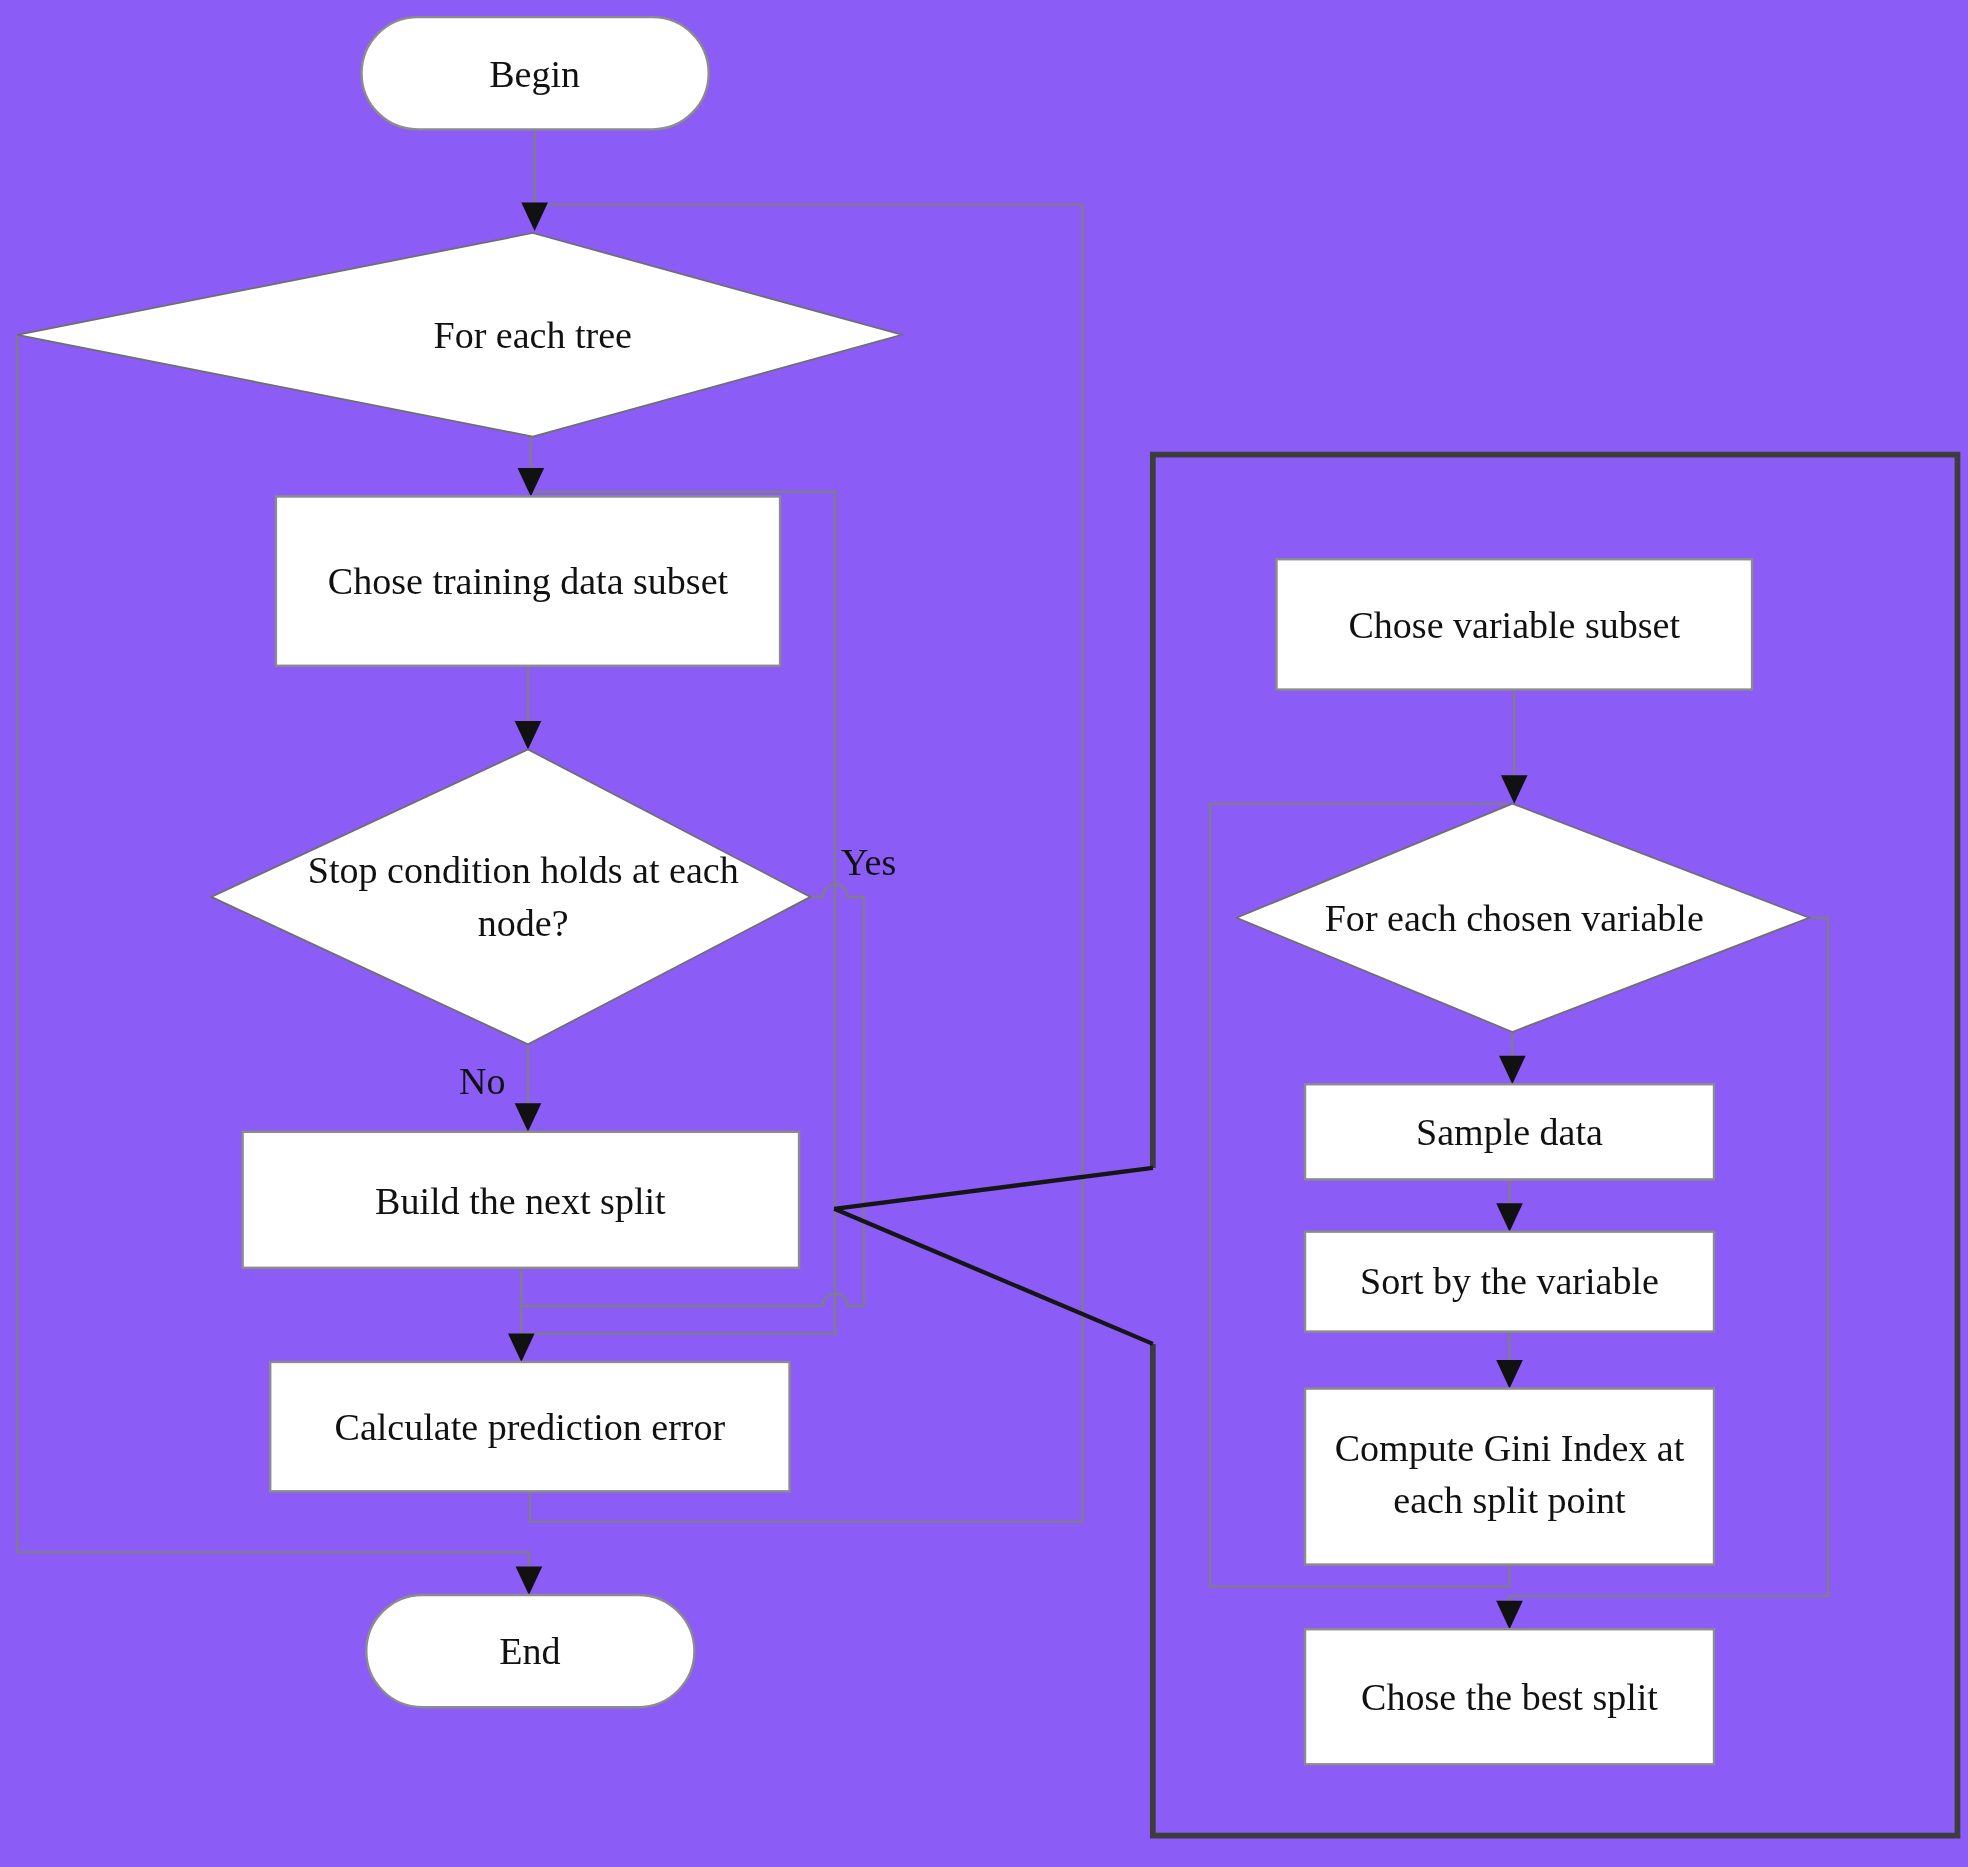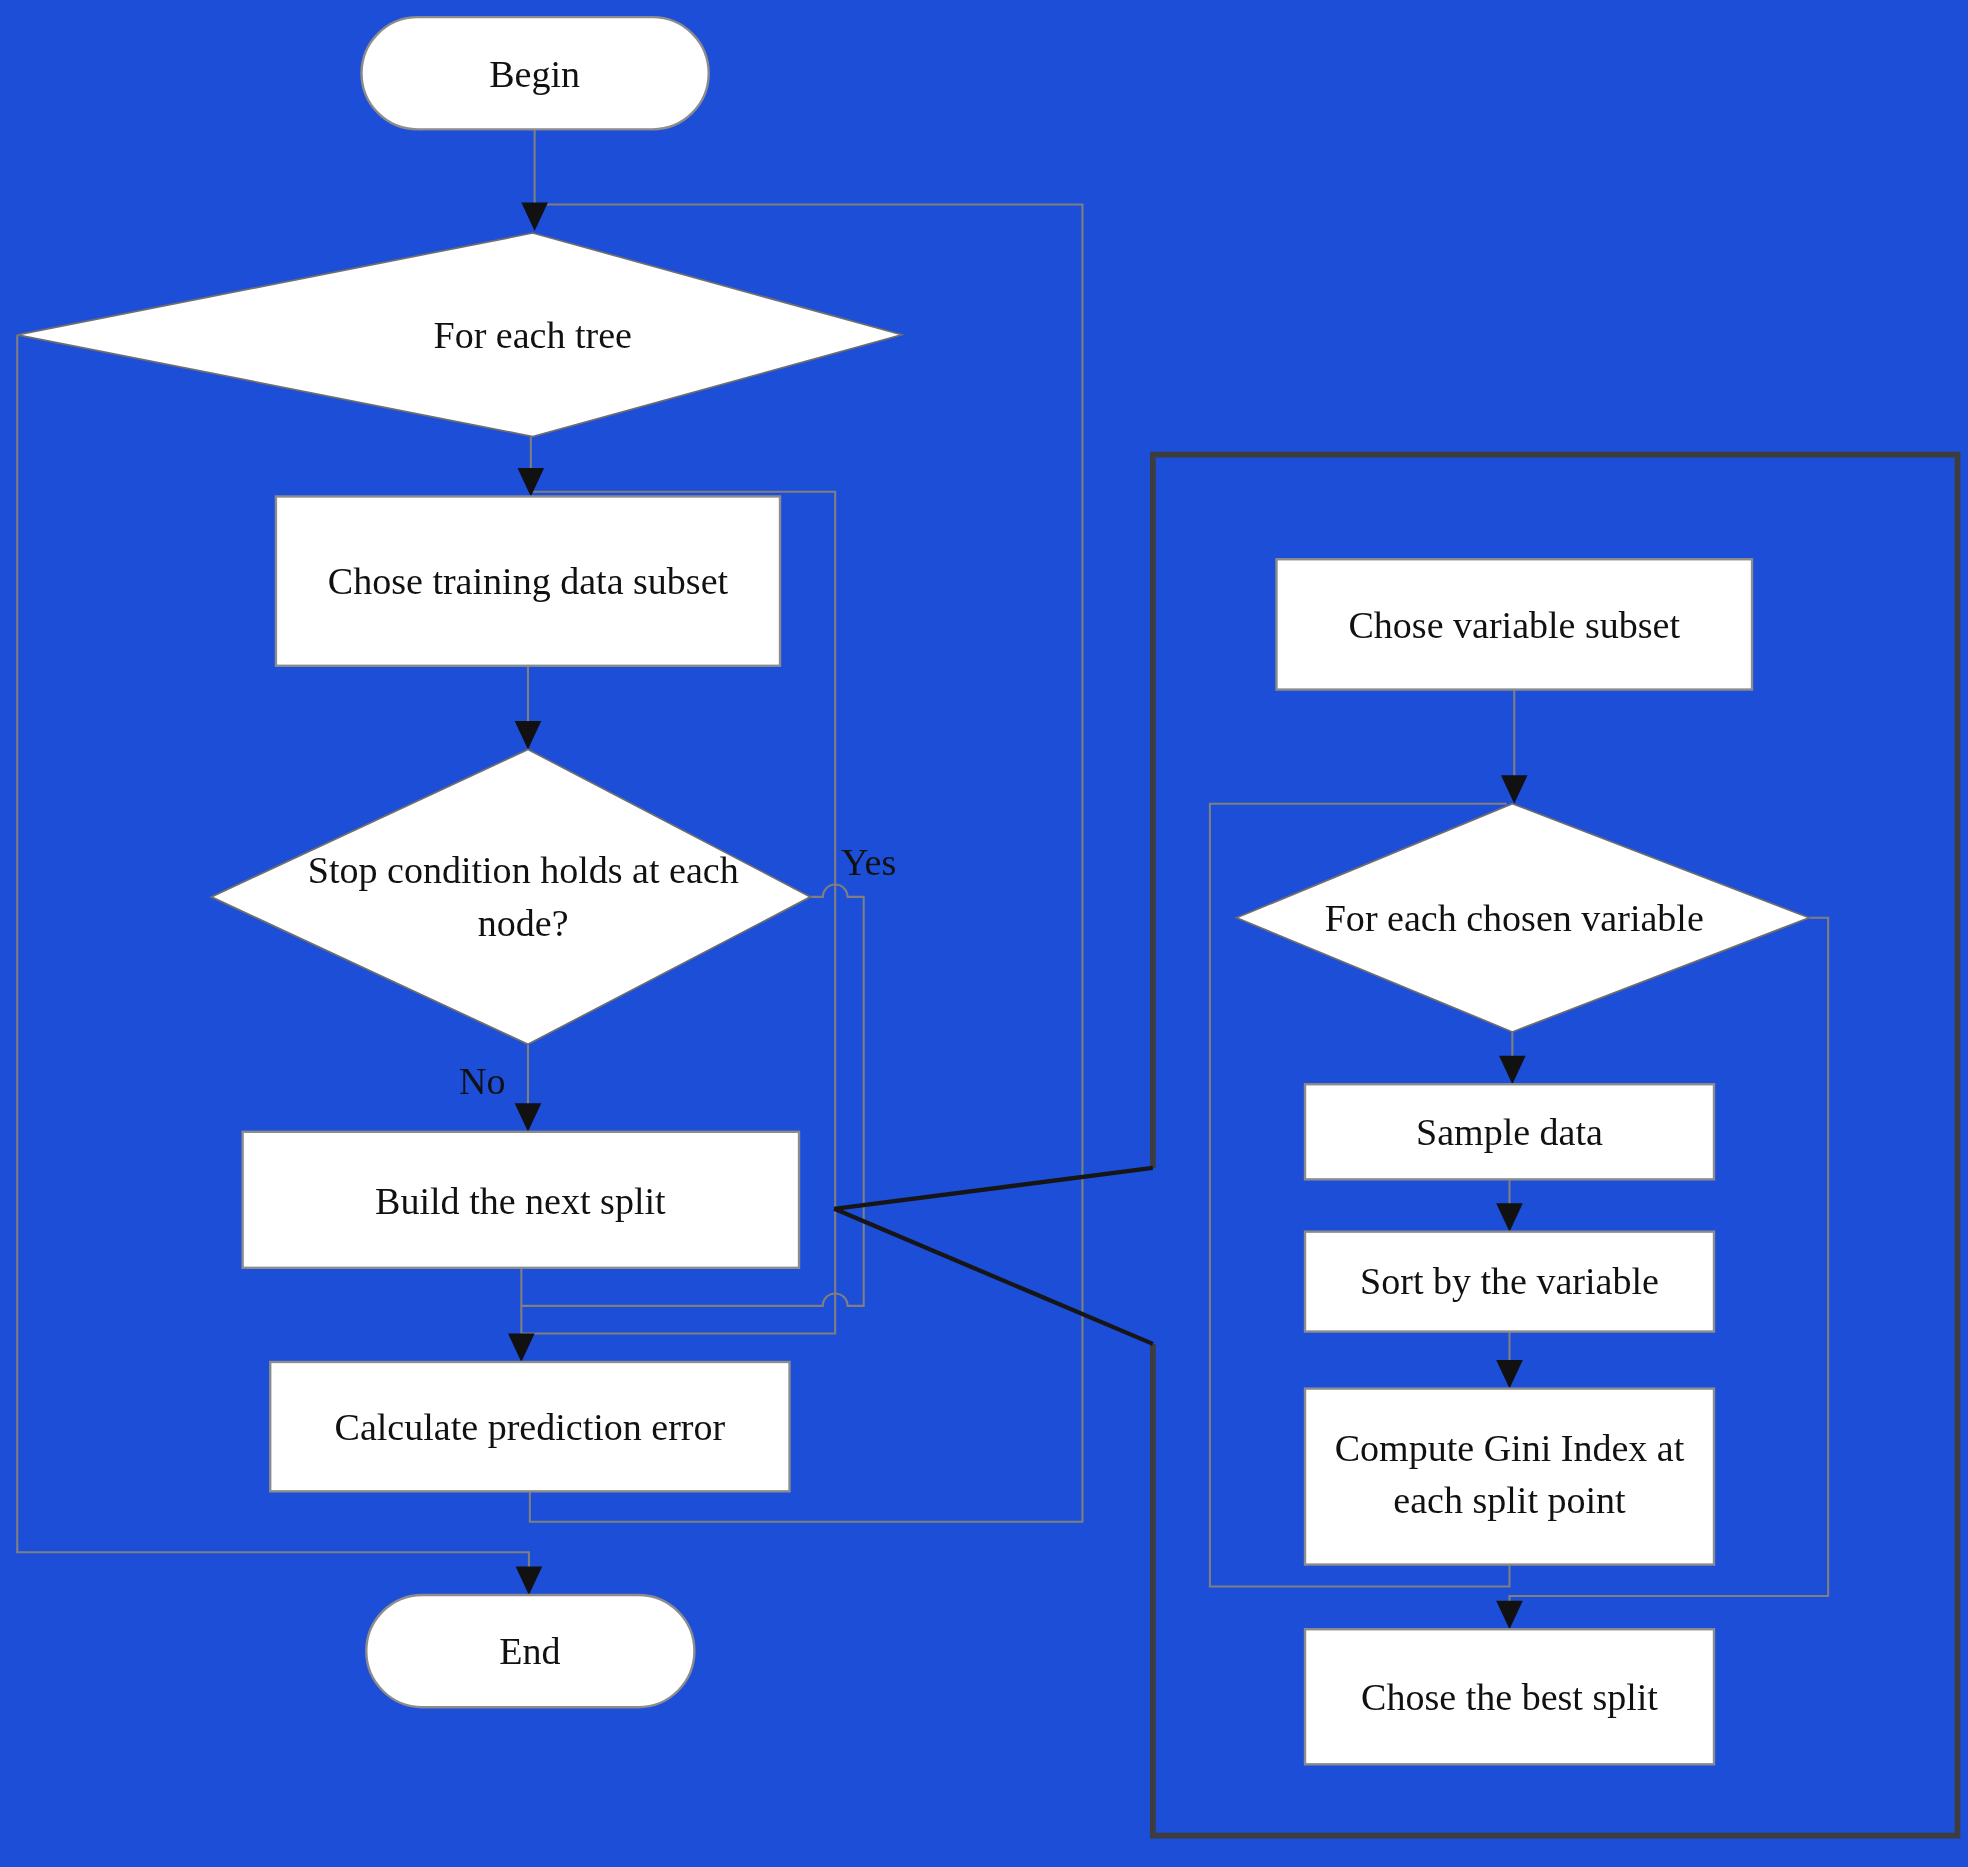--- a/index.html
+++ b/index.html
@@ -1,16 +1,16 @@
 <!DOCTYPE html>
 <html style="font-size:15px"><head>
 <meta charset="utf-8">
 <style>
   html,body{margin:0;padding:0;background:#ffffff;}
-  .stage{width:1969px;height:1867px;position:relative;background:#1d4ed8;}
+  .stage{width:1969px;height:1867px;position:relative;background:#8b5cf6;}
   svg{display:block;}
   .node-box{fill:#ffffff;stroke:#8c8c8c;stroke-width:2.5;}
   .node-diamond{fill:#ffffff;stroke:#6f6f6f;stroke-width:1.8;}
   .node-stadium{fill:#ffffff;stroke:#8c8c8c;stroke-width:2.5;}
   .edge{fill:none;stroke:#7f7f7f;stroke-width:2.2;}
   .arrowhead{fill:#111111;stroke:none;}
   .label{font-family:"Liberation Serif","DejaVu Serif",serif;font-size:40px;fill:#111111;}
   .panel-border{fill:none;stroke:#3d3d3d;stroke-width:6;}
   .wedge{fill:none;stroke:#161616;stroke-width:4.5;}
 </style>

